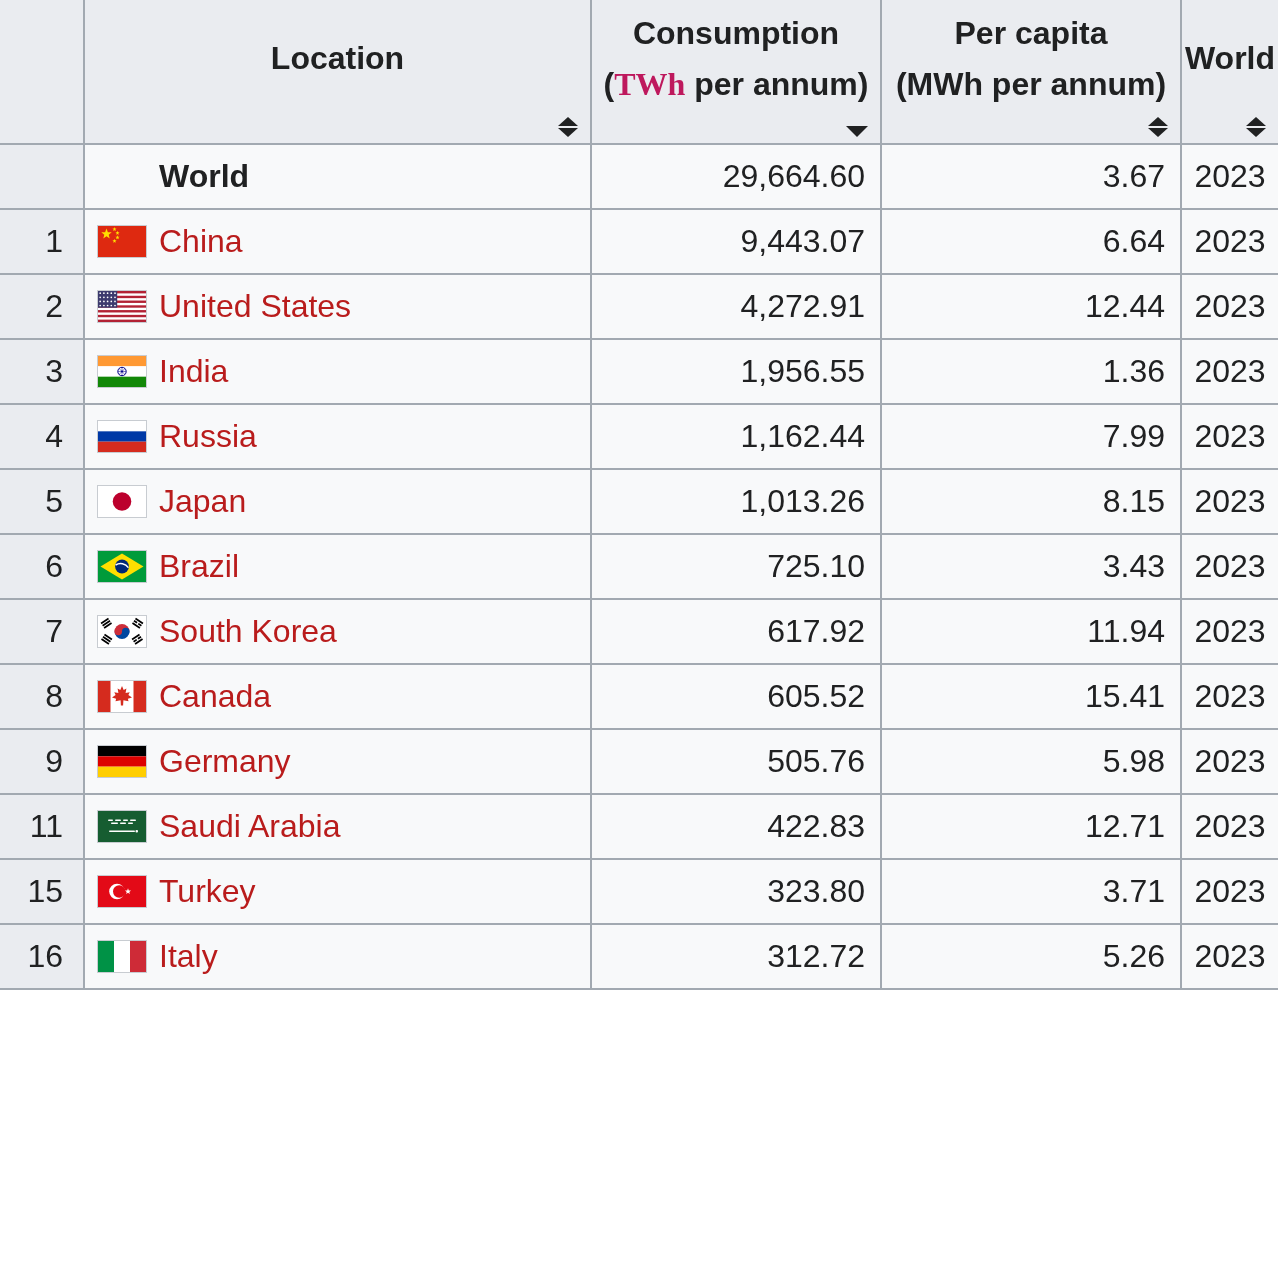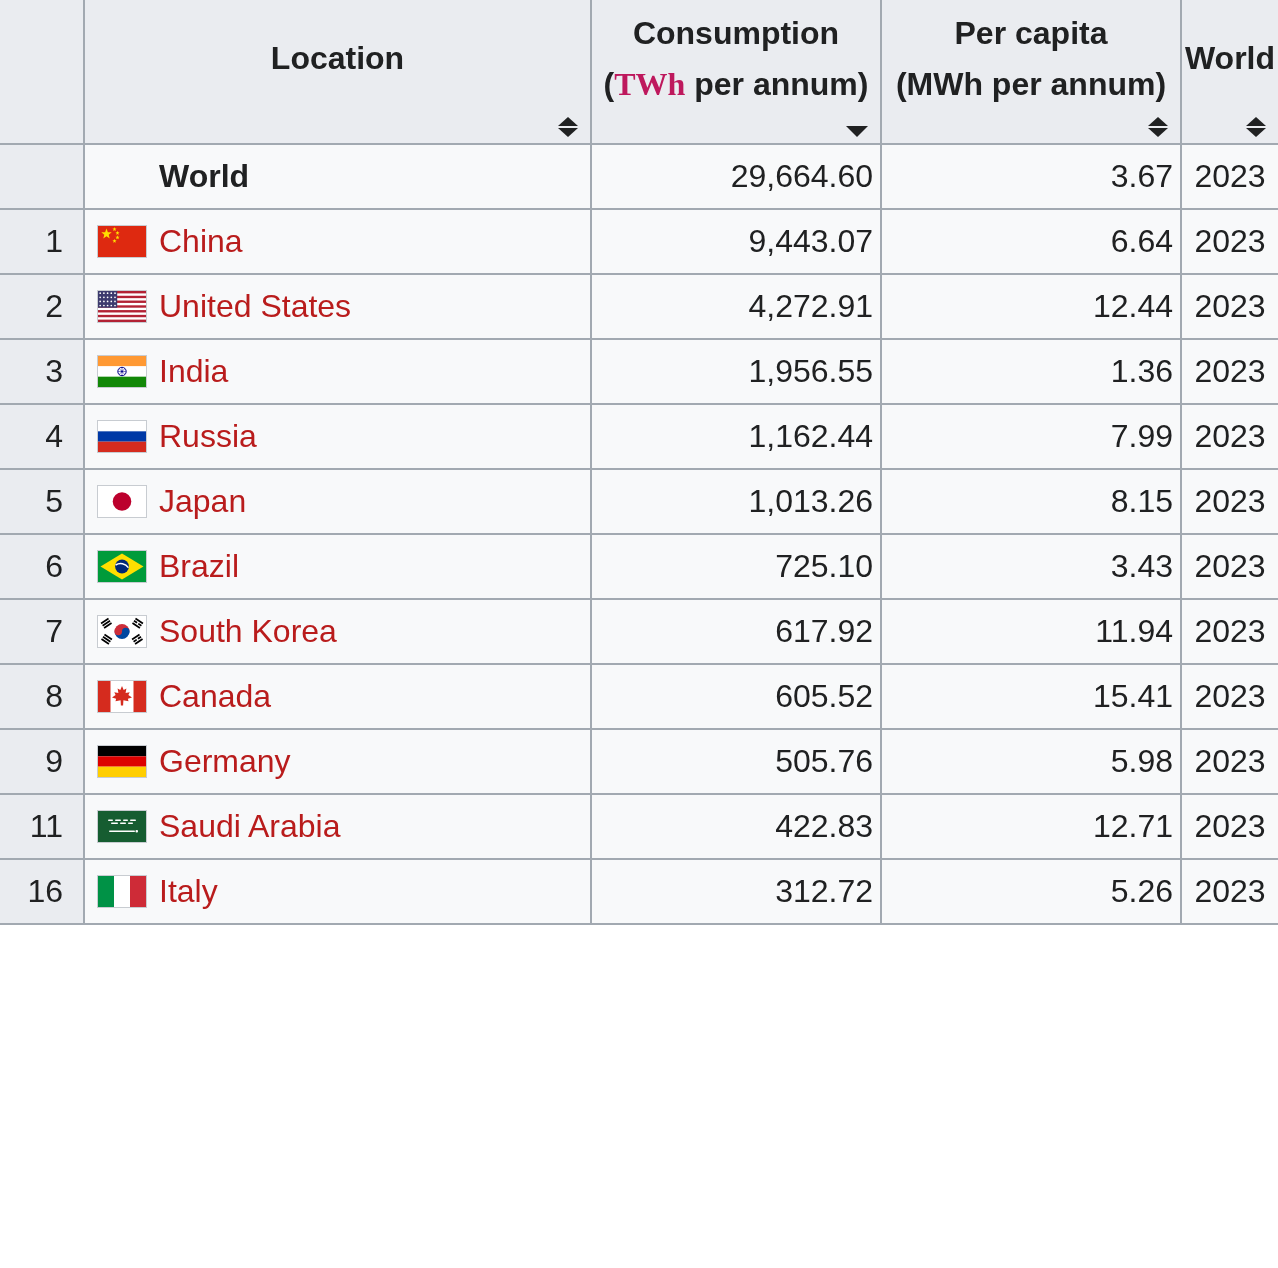--- a/index.html
+++ b/index.html
@@ -49,21 +49,21 @@
     flex:0 0 48px;width:48px;height:31px;
     margin-right:13px;
     box-shadow:0 0 0 1px #c8ccd1;
     background:#fff;
     display:inline-block;line-height:0;
   }
   .flag.placeholder{box-shadow:none;background:transparent;visibility:hidden;}
   .flag svg{display:block;}
   a.country-link{color:#b91c1c;text-decoration:none;cursor:pointer;}
   a.country-link.world{color:#202122;font-weight:bold;cursor:default;}
-  td.num{text-align:right;padding-right:7px;}
+  td.num{text-align:right;padding-right:15px;}
   td.year-cell{text-align:center;}
   .sort-icon{position:absolute;right:12px;bottom:6px;line-height:0;}
   .sort-icon svg{display:block;}
   .unit-link{color:#be185d;font-family:Liberation Serif, serif;}
 </style>
 </head>
 <body>
 
 <table>
   <colgroup>
@@ -387,20 +387,39 @@
       </span>
     </td>
     <td class="num">422.83</td>
     <td class="num">12.71</td>
     <td class="year-cell">2023</td>
   </tr>
 
 
 
 
+  <tr>
+    <th class="rank">15</th>
+    <td class="loc">
+      <span class="loc-inner">
+        <span class="flag">
+              <svg width="48" height="31" viewBox="0 0 48 31" preserveAspectRatio="none">
+                <rect width="48" height="31" fill="#e30a17"></rect>
+                <circle cx="19" cy="15.5" r="7.8" fill="#fff"></circle>
+                <circle cx="21.2" cy="15.5" r="6.2" fill="#e30a17"></circle>
+                <polygon points="30.00,12.30 30.79,14.41 33.04,14.51 31.28,15.92 31.88,18.09 30.00,16.84 28.12,18.09 28.72,15.92 26.96,14.51 29.21,14.41" fill="#fff"></polygon>
+              </svg>
+            </span>
+        <a class="country-link">Turkey</a>
+      </span>
+    </td>
+    <td class="num">323.80</td>
+    <td class="num">3.71</td>
+    <td class="year-cell">2023</td>
+  </tr>
 
   <tr>
     <th class="rank">16</th>
     <td class="loc">
       <span class="loc-inner">
         <span class="flag">
               <svg width="48" height="31" viewBox="0 0 48 31" preserveAspectRatio="none">
                 <rect width="48" height="31" fill="#fff"></rect>
                 <rect width="16" height="31" fill="#009246"></rect>
                 <rect x="32" width="16" height="31" fill="#ce2b37"></rect>

